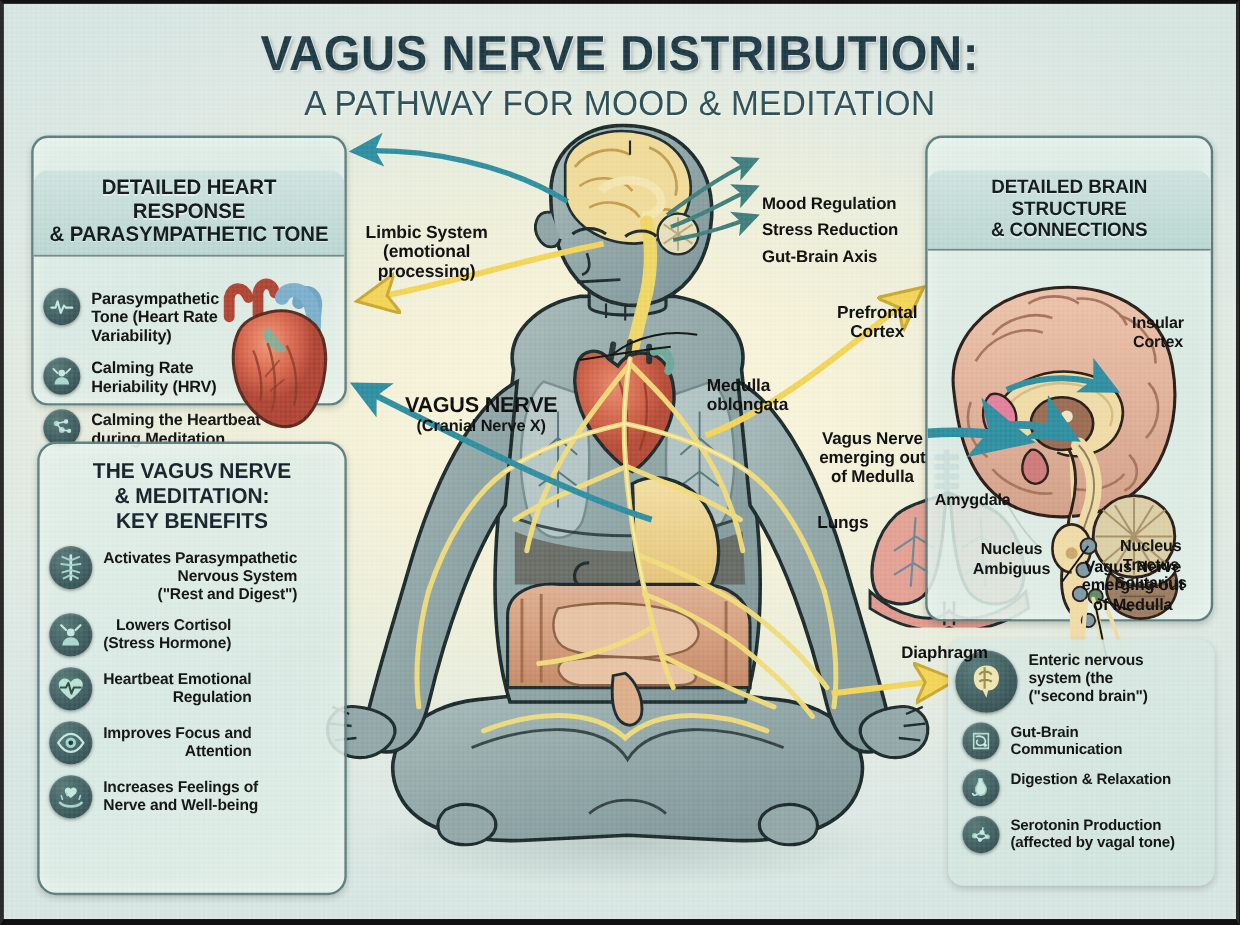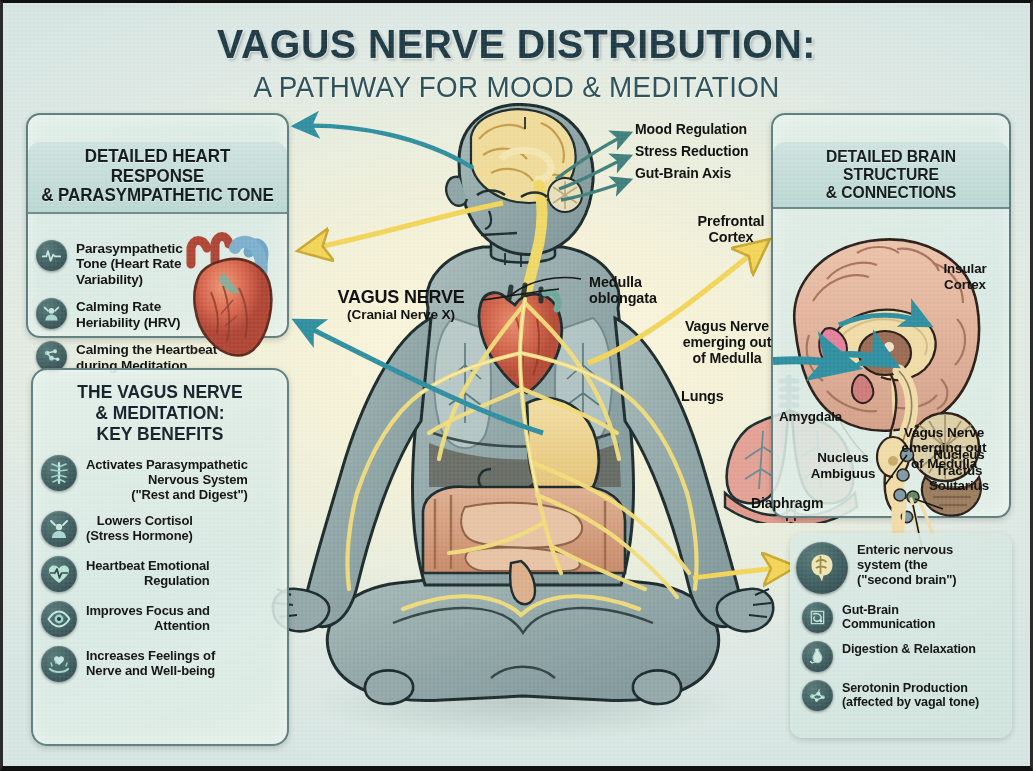--- a/index.html
+++ b/index.html
@@ -96,21 +96,21 @@
     background:linear-gradient(150deg, rgba(219,234,228,.92), rgba(208,228,222,.9));
     box-shadow:0 2px 6px rgba(0,0,0,.16);}
   #panel-enteric .panel-body{ padding:9px 8px 4px 12px; }
   #panel-enteric .brow{ margin-bottom:8px; }
   #panel-enteric .btxt{ font-size:12.6px; }
   #panel-enteric .brow:first-child .bicon{ width:52px; height:52px; margin-left:-6px; }
   #panel-enteric .brow:first-child .bicon svg{ width:36px; height:36px; }
   #panel-enteric .brow:first-child .btxt{ font-size:13px; }
 
   
-  .flab{ position:absolute; font-weight:bold; color:#0c0c0c; z-index:28; line-height:1.13; letter-spacing:-.1px; }
+  .flab{ position:absolute; font-weight:bold; color:#0c0c0c; z-index:28; line-height:1.13; letter-spacing:-.1px;margin-top:40px; }
   .flab .l{ display:block; }
 
   #lab-limbic{ left:290px; top:143px; font-size:14.6px; text-align:center; width:125px; }
   #lab-vagus{ left:318px; top:284px; width:160px; text-align:center; }
   #lab-vagus .t1{ font-size:18px; font-weight:bold; letter-spacing:-.2px; }
   #lab-vagus .t2{ font-size:13.6px; }
 
   #lab-mood{ left:632px; top:119px; font-size:14px; }
   #lab-mood .l{ margin-bottom:6px; }
 
@@ -610,20 +610,25 @@
         </span>
         <span class="btxt">
           <span class="l">Serotonin Production</span>
           <span class="l">(affected by vagal tone)</span>
         </span>
       </div>
 
     </div>
   </div>
 
+  <div class="flab" id="lab-limbic">
+    <span class="l">Limbic System</span>
+    <span class="l">(emotional</span>
+    <span class="l">processing)</span>
+  </div>
 
   <div class="flab" id="lab-vagus">
     <span class="l t1">VAGUS NERVE</span>
     <span class="l t2">(Cranial Nerve X)</span>
   </div>
 
   <div class="flab" id="lab-mood">
     <span class="l">Mood Regulation</span>
     <span class="l">Stress Reduction</span>
     <span class="l">Gut-Brain Axis</span>

